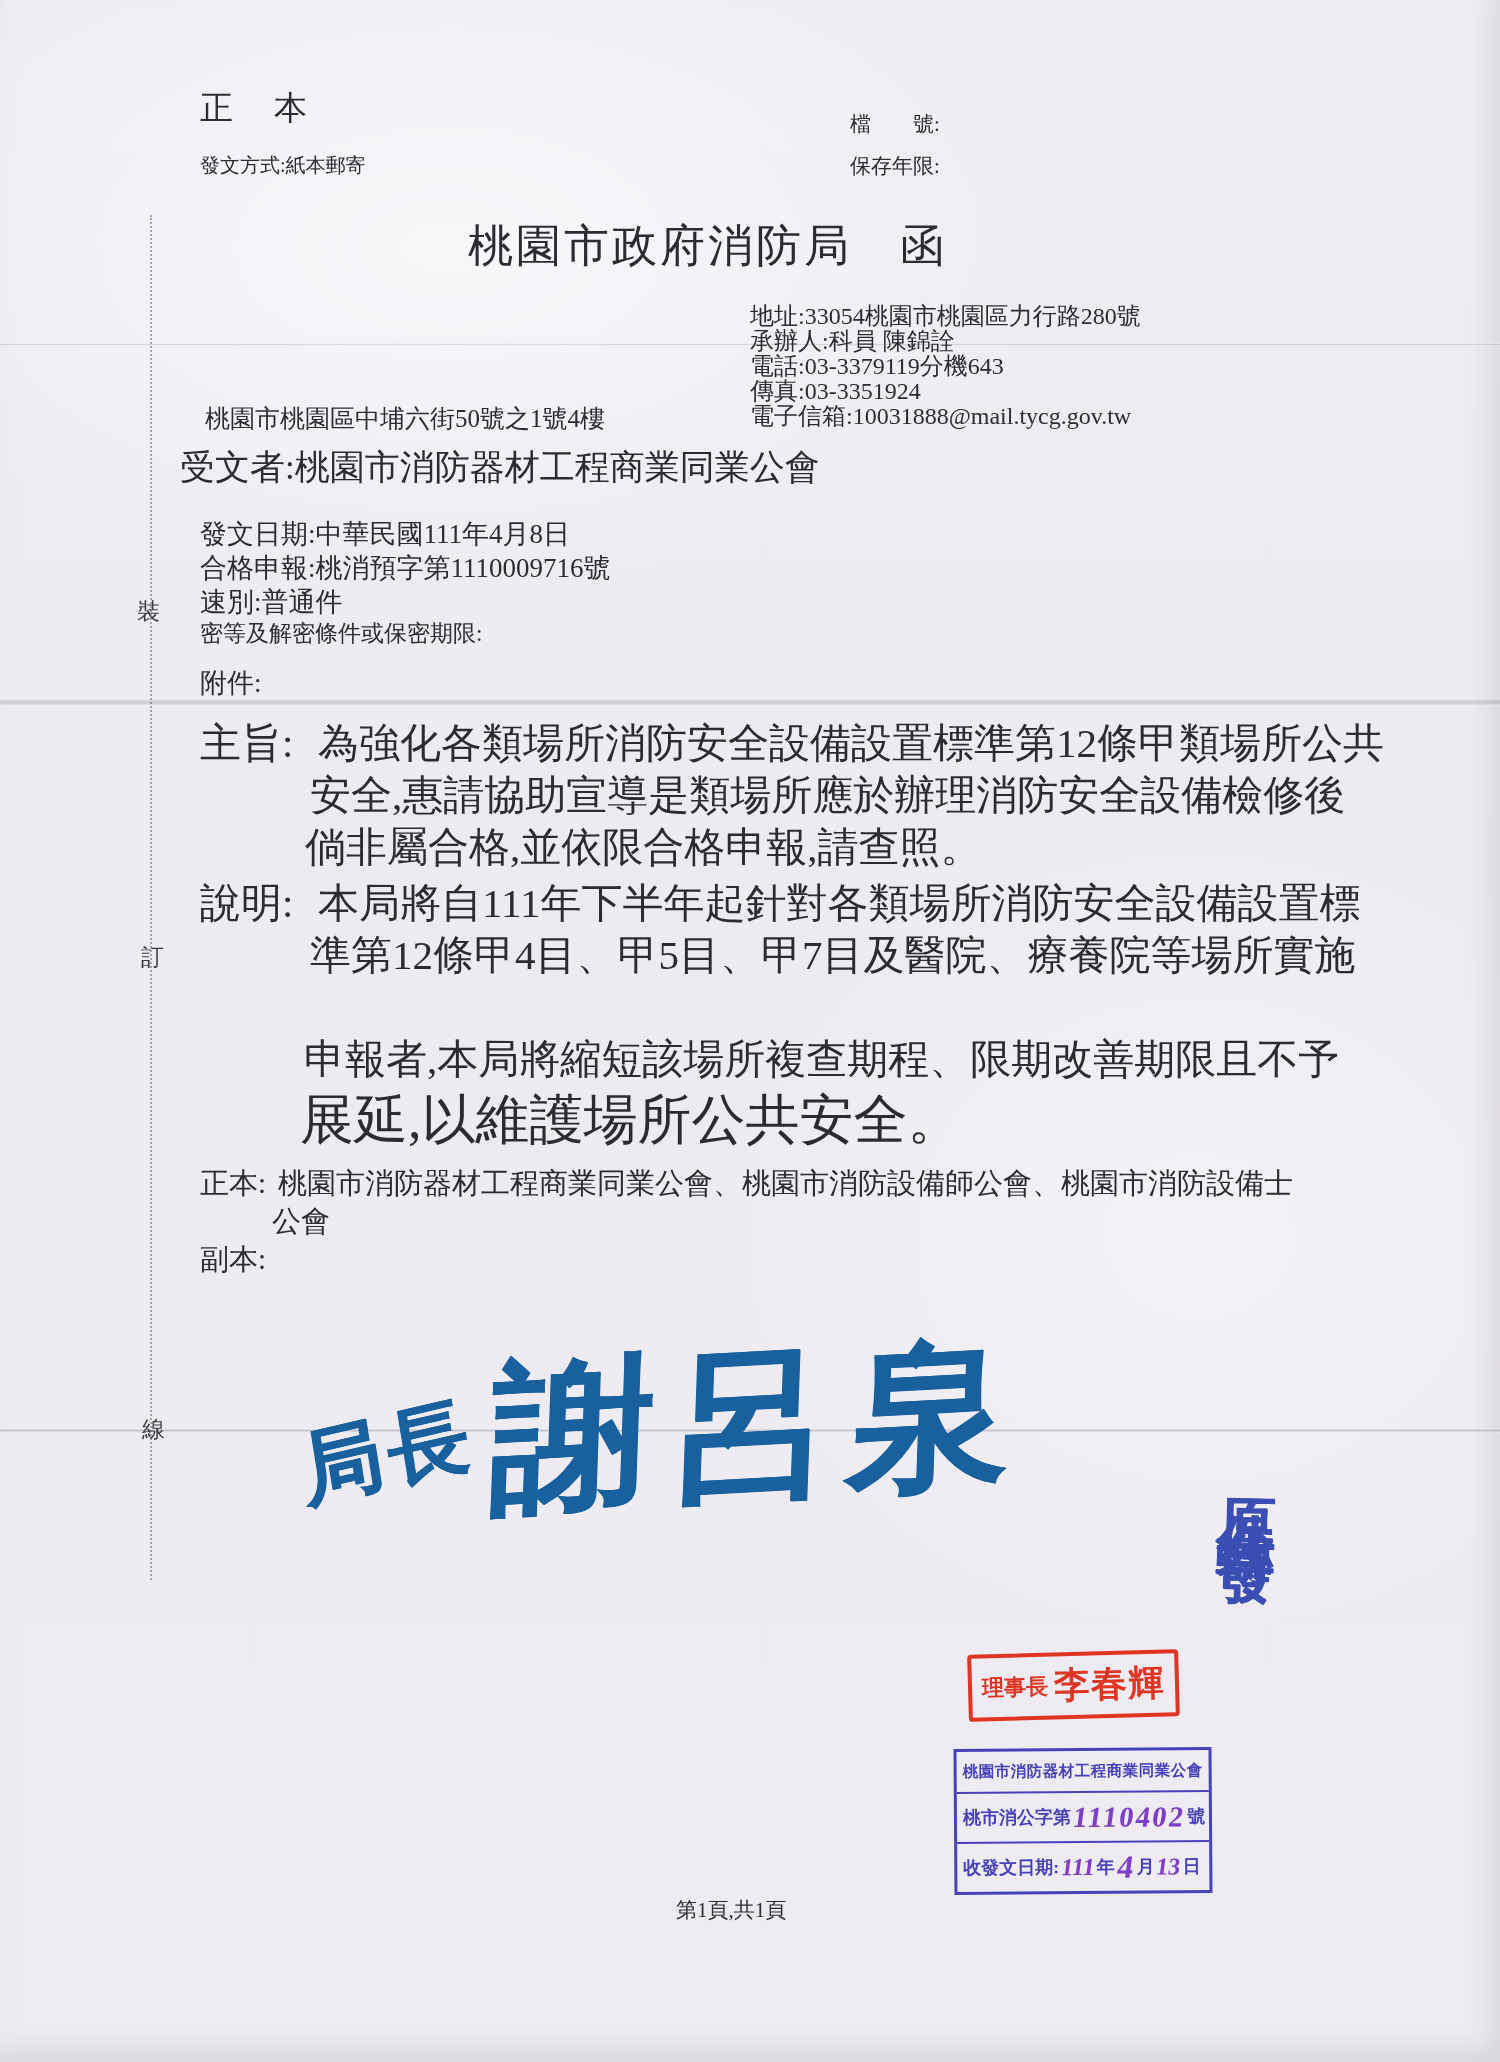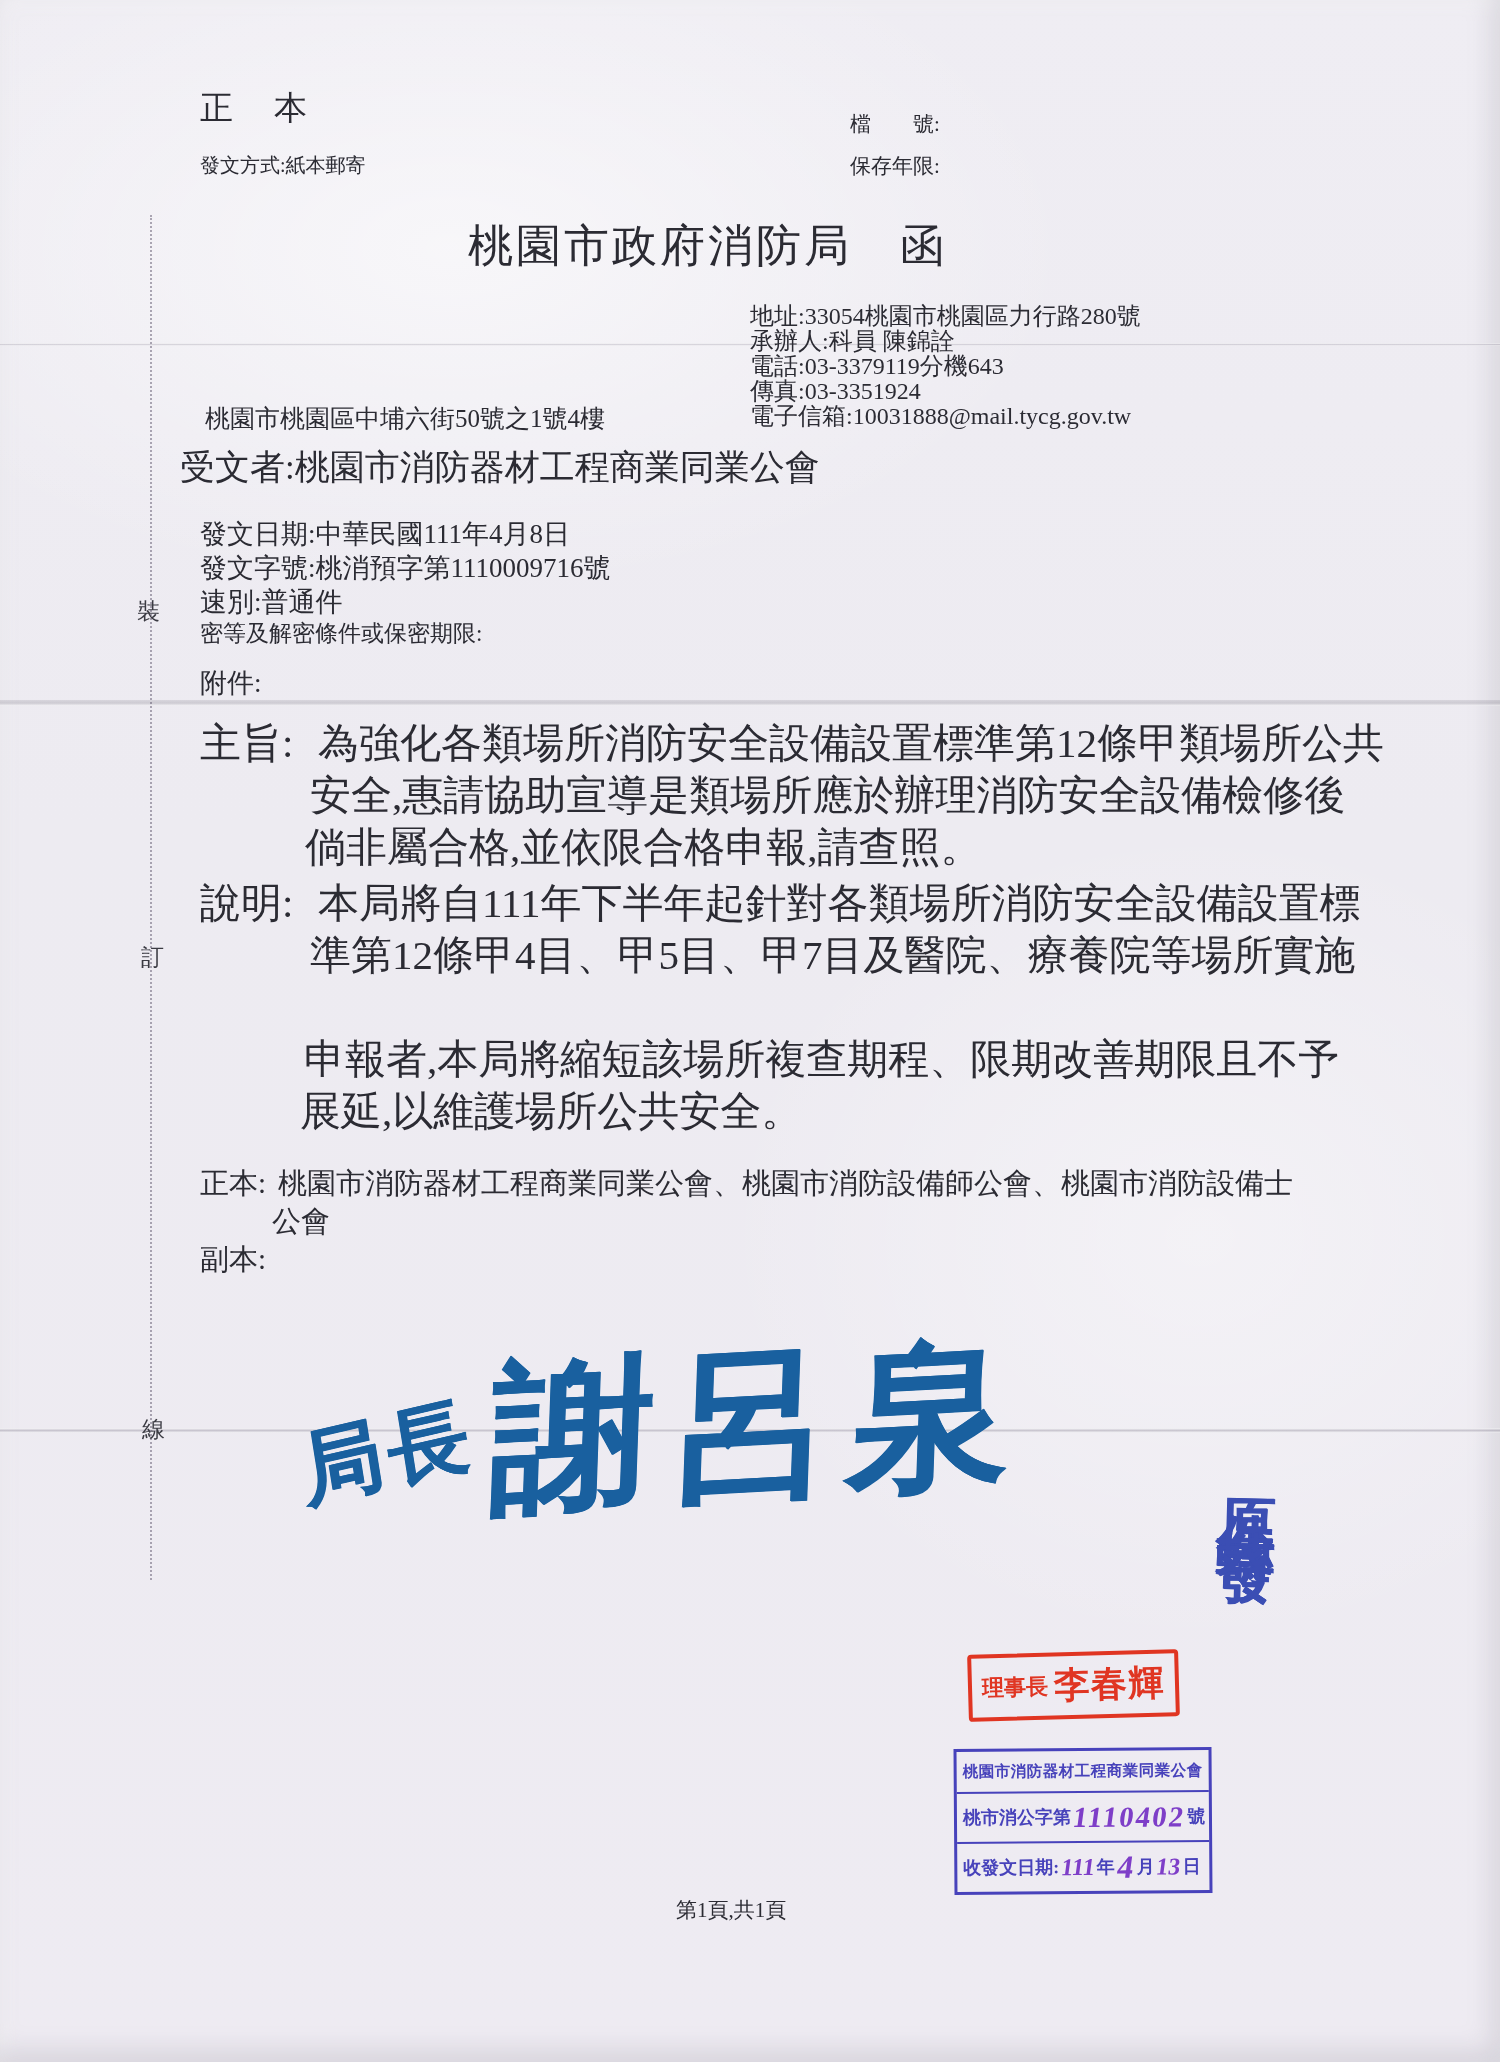--- a/index.html
+++ b/index.html
@@ -65,35 +65,35 @@
     <div class="t" style="left:750px;top:300px;font-size:24px;">地址:33054桃園市桃園區力行路280號</div>
     <div class="t" style="left:750px;top:325px;font-size:24px;">承辦人:科員 陳錦詮</div>
     <div class="t" style="left:750px;top:350px;font-size:24px;">電話:03-3379119分機643</div>
     <div class="t" style="left:750px;top:375px;font-size:24px;">傳真:03-3351924</div>
     <div class="t" style="left:750px;top:400px;font-size:24px;">電子信箱:10031888@mail.tycg.gov.tw</div>
 
     <div class="t" style="left:205px;top:402px;font-size:25px;">桃園市桃園區中埔六街50號之1號4樓</div>
     <div class="t" style="left:180px;top:444px;font-size:35px;">受文者:桃園市消防器材工程商業同業公會</div>
 
     <div class="t" style="left:200px;top:516px;font-size:27px;">發文日期:中華民國111年4月8日</div>
-    <div class="t" style="left:200px;top:550px;font-size:27px;">發文字號:桃消預字第1110009716號</div>
+    <div class="t" style="left:200px;top:550px;font-size:27px;">合格申報:桃消預字第1110009716號</div>
     <div class="t" style="left:200px;top:584px;font-size:27px;">速別:普通件</div>
     <div class="t" style="left:200px;top:618px;font-size:23px;">密等及解密條件或保密期限:</div>
     <div class="t" style="left:200px;top:652px;font-size:27px;margin-top:13px;">附件:</div>
 
     <div class="t" style="left:200px;top:716px;font-size:41px;">主旨:</div>
     <div class="t" style="left:318px;top:716px;font-size:41px;">為強化各類場所消防安全設備設置標準第12條甲類場所公共</div>
     <div class="t" style="left:310px;top:768px;font-size:41px;">安全,惠請協助宣導是類場所應於辦理消防安全設備檢修後</div>
     <div class="t" style="left:305px;top:820px;font-size:41px;">倘非屬合格,並依限合格申報,請查照。</div>
 
     <div class="t" style="left:200px;top:876px;font-size:41px;">說明:</div>
     <div class="t" style="left:318px;top:876px;font-size:41px;">本局將自111年下半年起針對各類場所消防安全設備設置標</div>
     <div class="t" style="left:310px;top:928px;font-size:41px;">準第12條甲4目、甲5目、甲7目及醫院、療養院等場所實施</div>
     <div class="t" style="left:304px;top:1032px;font-size:41px;font-family:Liberation Serif, serif;">申報者,本局將縮短該場所複查期程、限期改善期限且不予</div>
-    <div class="t" style="left:300px;top:1084px;font-size:41px;text-align:right;">展延,以維護場所公共安全。</div>
+    <div class="t" style="left:300px;top:1084px;font-size:54px;text-align:right;">展延,以維護場所公共安全。</div>
 
     <div class="t" style="left:200px;top:1164px;font-size:29px;">正本:</div>
     <div class="t" style="left:278px;top:1164px;font-size:29px;">桃園市消防器材工程商業同業公會、桃園市消防設備師公會、桃園市消防設備士</div>
     <div class="t" style="left:272px;top:1202px;font-size:29px;">公會</div>
     <div class="t" style="left:200px;top:1240px;font-size:29px;">副本:</div>
 
     <div class="dotline"></div>
     <div class="bindmark" style="left:137px;top:596px;">裝</div>
     <div class="bindmark" style="left:141px;top:942px;">訂</div>
     <div class="bindmark" style="left:142px;top:1414px;">線</div>

